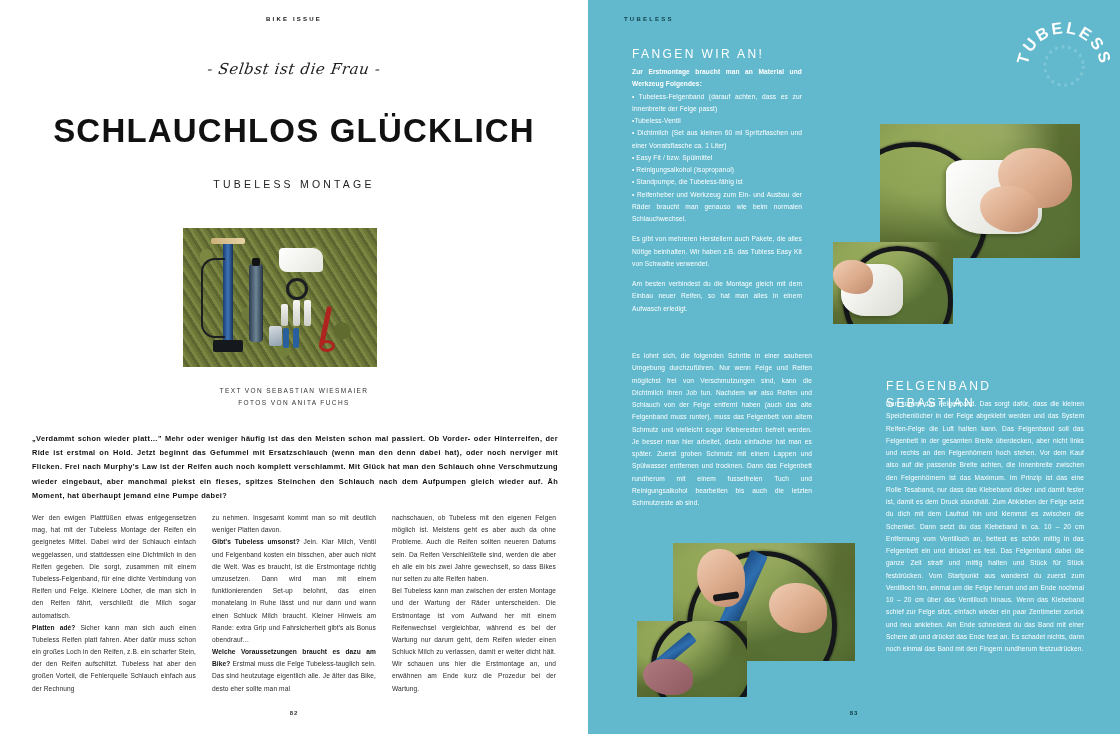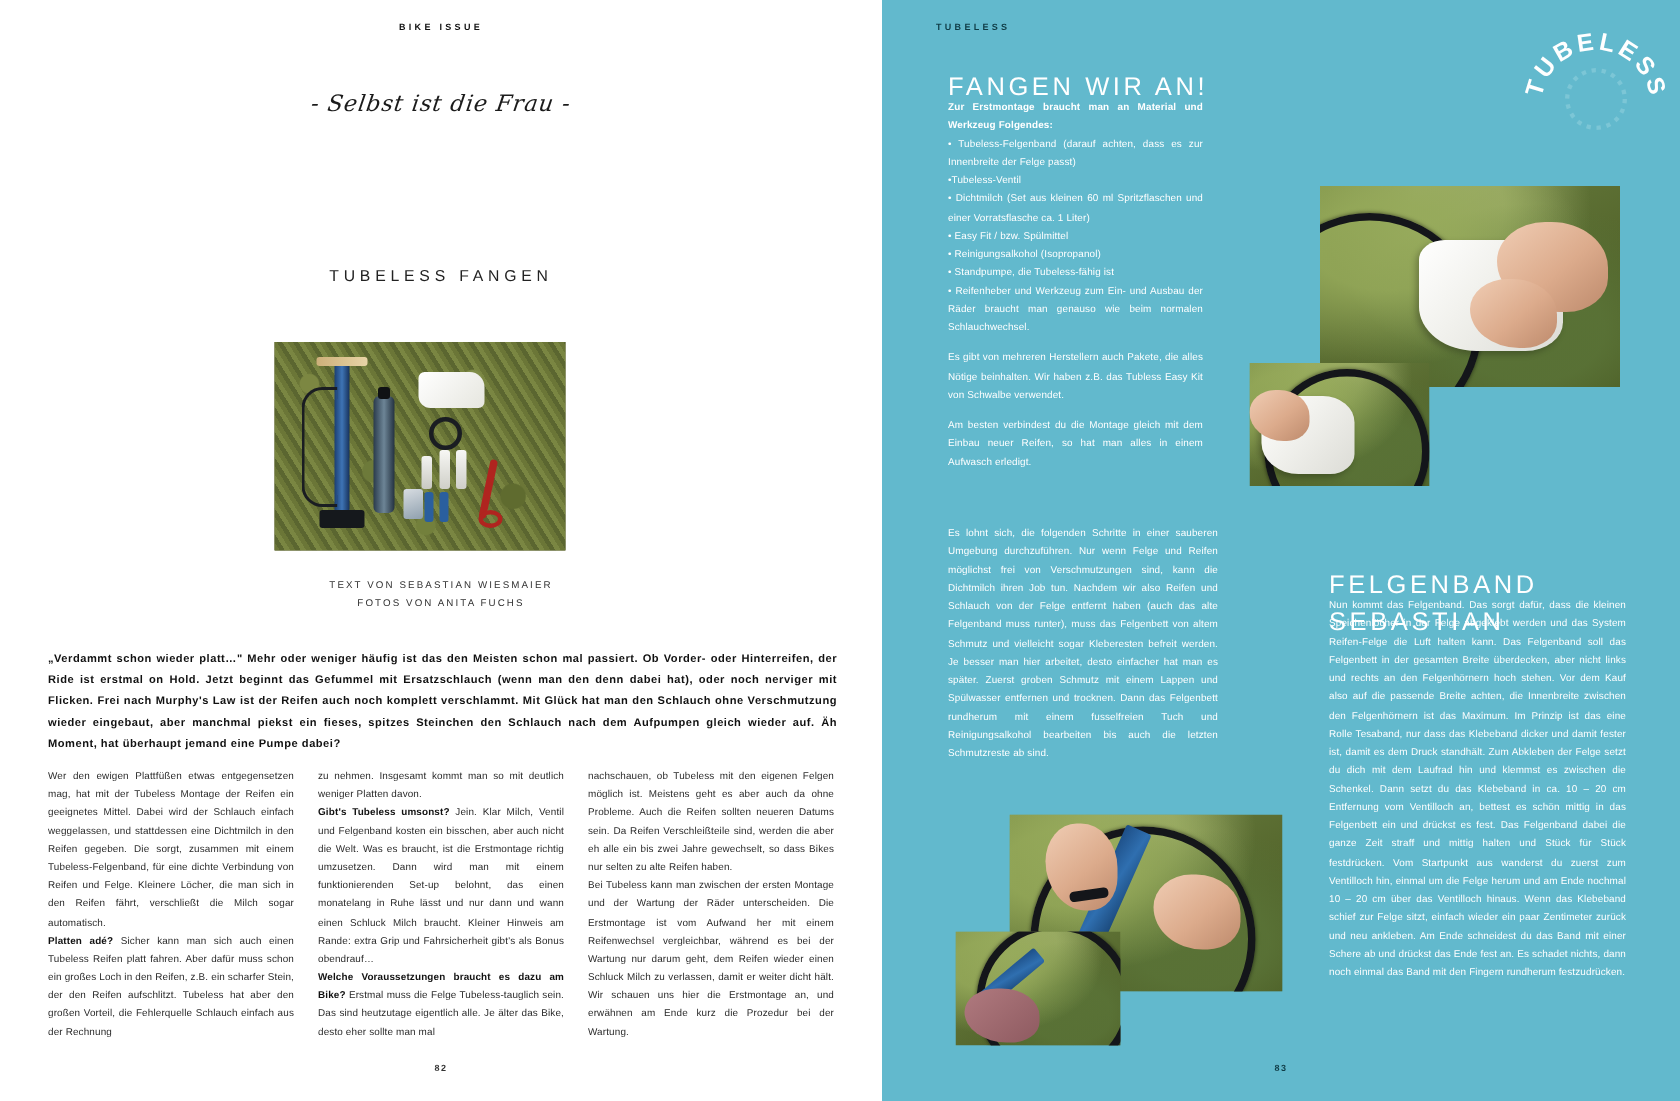--- a/index.html
+++ b/index.html
@@ -130,21 +130,21 @@
     font-size: 6px;
     font-weight: 700;
     letter-spacing: 1px;
   }
   #folio-left { left: 0; width: 588px; text-align: center; color: #333; }
   #folio-right { left: 588px; width: 532px; text-align: center; color: #0e3a44; }
 
   
   .blue-h {
     position: absolute;
-    font-size: 17px;
+    font-size: 12px;
     font-weight: 400;
     letter-spacing: 2.4px;
     color: #ffffff;
     line-height: 1.45;
   }
   .blue-body {
     position: absolute;
     font-size: 6.6px;
     line-height: 1.86;
     color: #ffffff;
@@ -209,22 +209,23 @@
 <body>
 
 <div id="spread">
 
   <div id="blue-panel"></div>
 
   <div class="running-head" id="rh-left">BIKE ISSUE</div>
 
   <div id="kicker">- Selbst ist die Frau -</div>
 
-
-  <div id="subhead">TUBELESS FANGEN</div>
+  <h1 id="headline">SCHLAUCHLOS GLÜCKLICH</h1>
+
+  <div id="subhead">TUBELESS MONTAGE</div>
 
   <div id="hero-photo">
     <div class="grassbg"></div>
 
     <div class="tool" style="left:40px;top:14px;width:10px;height:100px;background:linear-gradient(90deg,#1b3f73,#3e74b5,#17325c);border-radius:2px;"></div>
     <div class="tool" style="left:28px;top:10px;width:34px;height:6px;background:linear-gradient(90deg,#cdb07a,#e8d4a6);border-radius:2px;"></div>
     <div class="tool" style="left:30px;top:112px;width:30px;height:12px;background:#15181c;border-radius:2px;"></div>
     <div class="tool" style="left:18px;top:30px;width:24px;height:80px;border:2px solid #1a1d22;border-right:none;border-radius:14px 0 0 14px;"></div>
 
     <div class="tool" style="left:66px;top:36px;width:14px;height:78px;background:linear-gradient(90deg,#2a3b4c,#6d8596,#243241);border-radius:4px;"></div>

